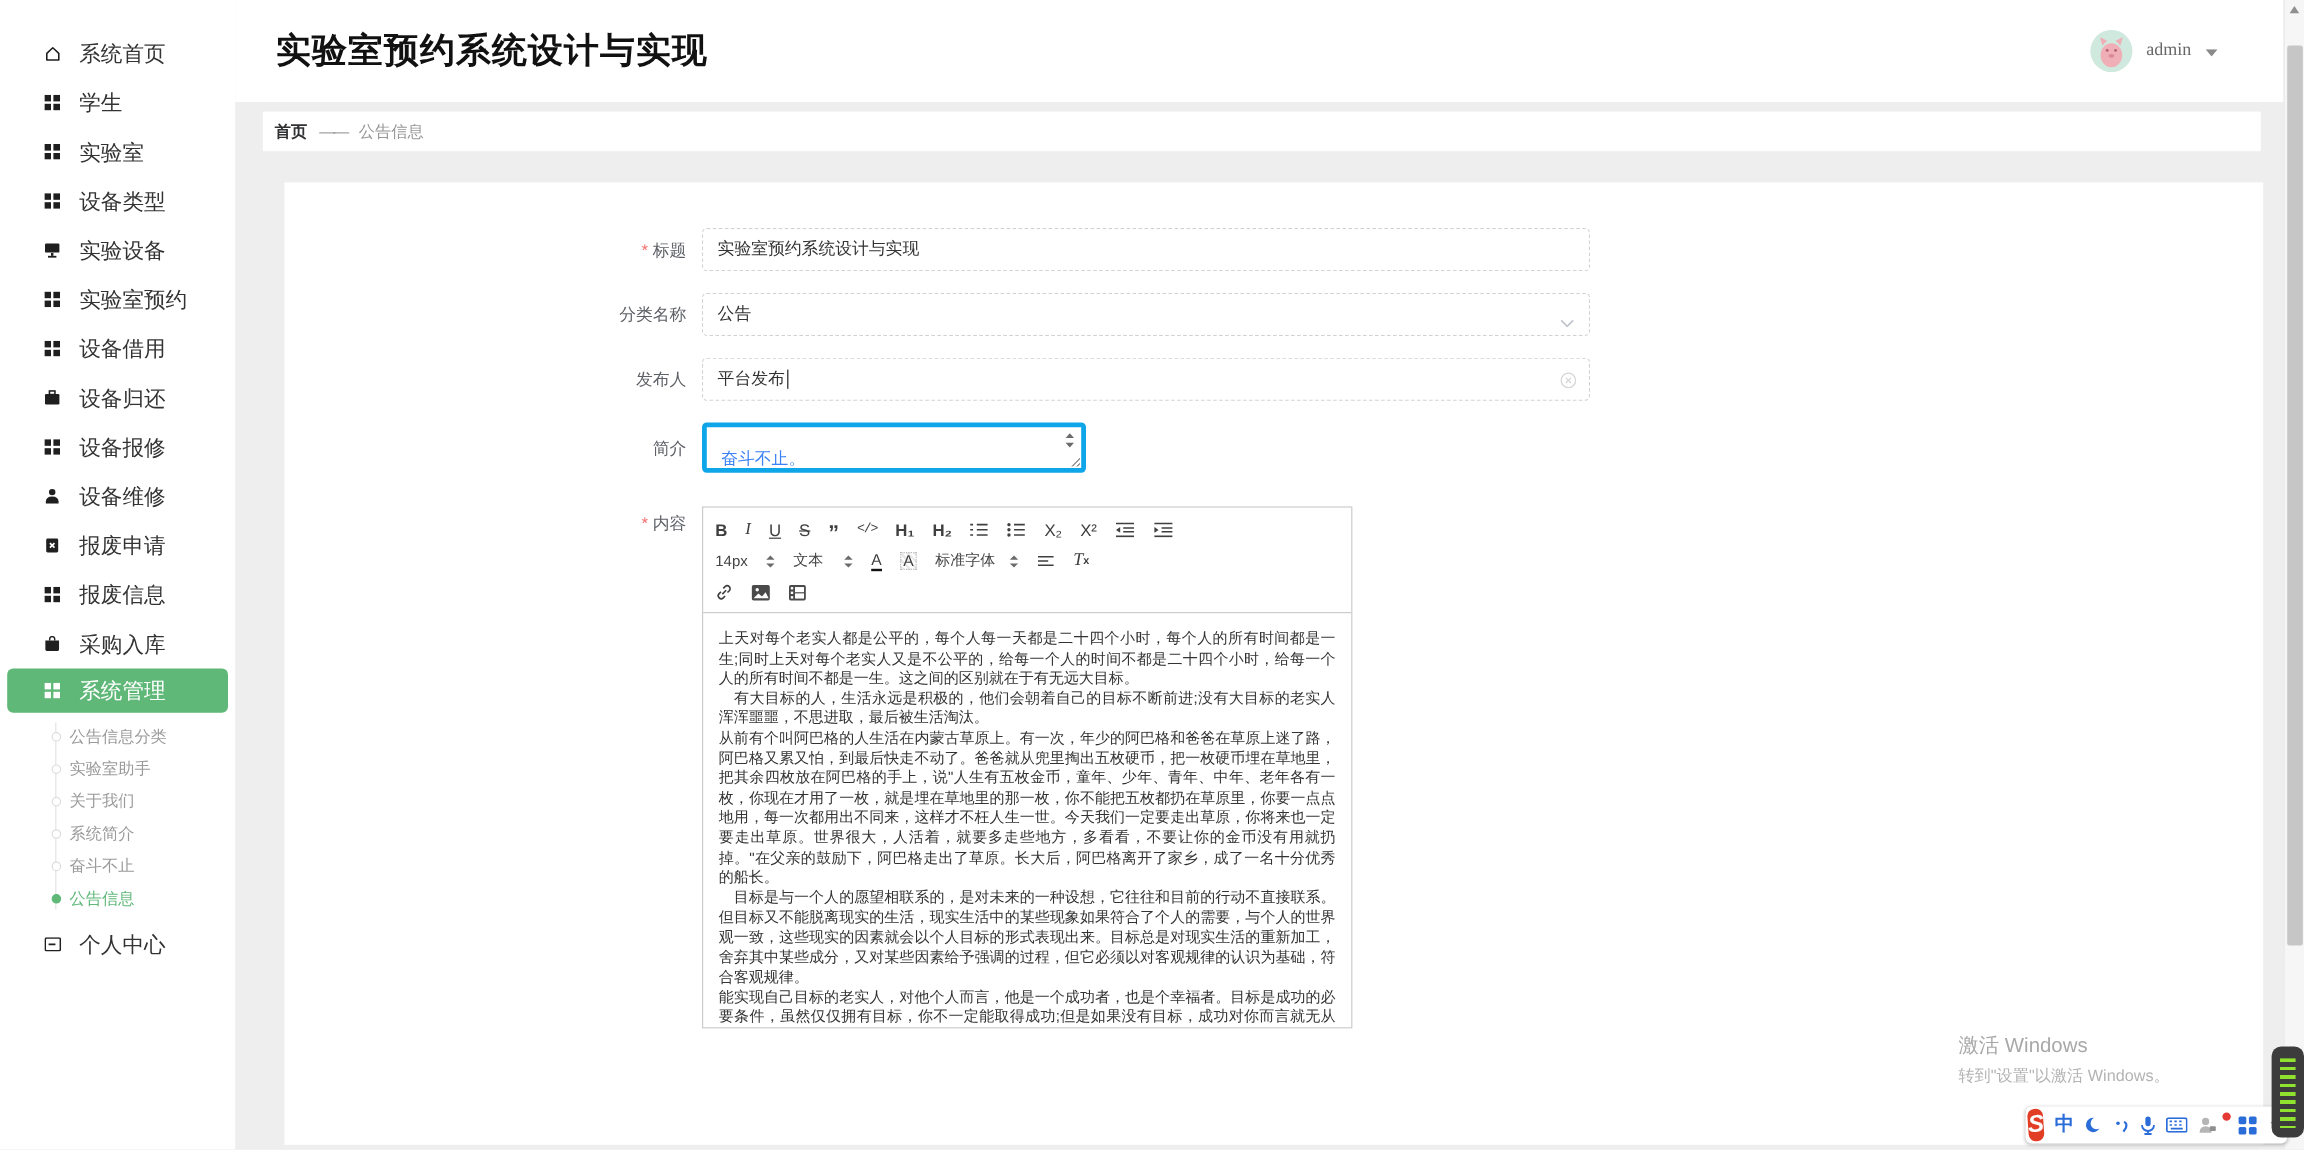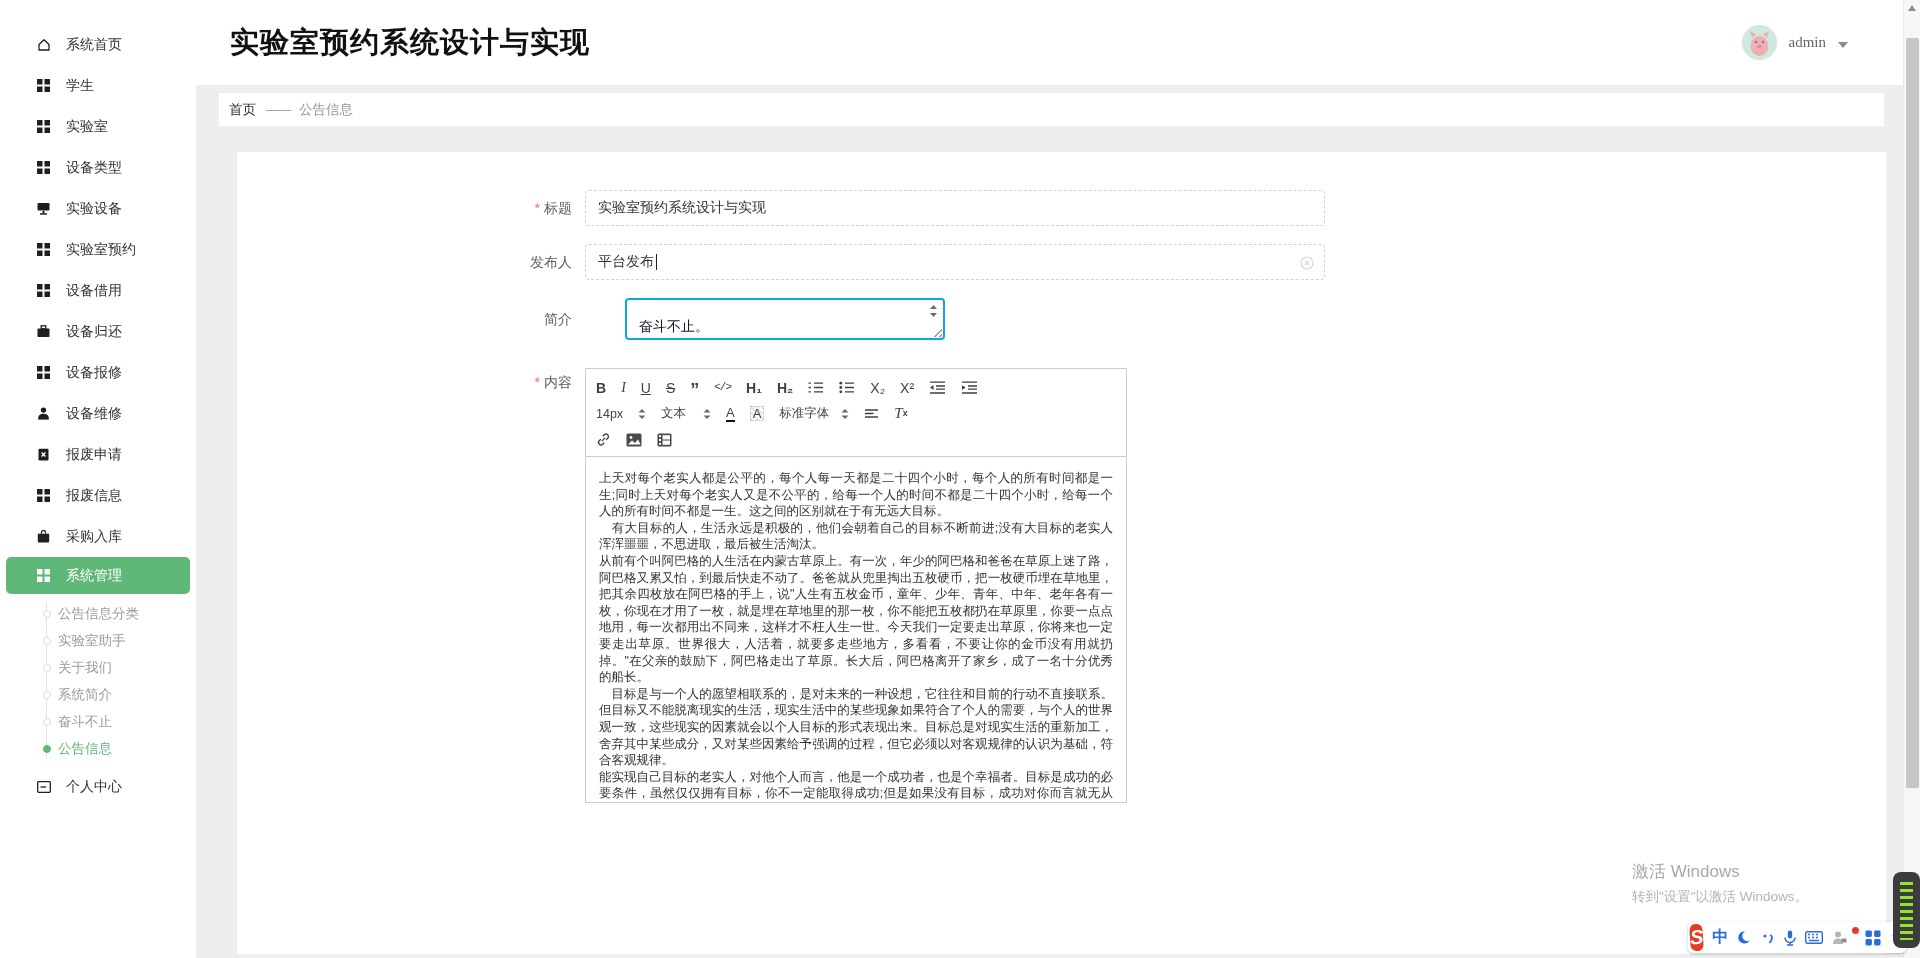--- a/index.html
+++ b/index.html
@@ -4,21 +4,21 @@
 <style>
   * { margin:0; padding:0; box-sizing:border-box; }
   html,body { width:1920px; height:958px; overflow:hidden; background:#eeeeee;
               font-family:"Liberation Sans","DejaVu Sans",sans-serif; }
   .stage { position:relative; width:1920px; height:958px; }
 
   
   .sidebar { position:absolute; left:0; top:0; width:196px; height:958px; background:#fff; z-index:3; }
   .menu { padding-top:24px; }
   .menu-item { height:41px; display:flex; align-items:center; gap:15px; padding-left:36px;
-               font-size:14px; color:#333; cursor:pointer; }
+               font-size:18px; color:#333; cursor:pointer; }
   .menu-item .mi-icon { width:15px; display:flex; justify-content:center; color:#1f1f1f; flex:0 0 15px; }
   .menu-item.active { background:var(--accent,#5FB878); color:#fff; margin:0 6px; padding-left:30px;
                       border-radius:5px; height:37px; }
   .menu-item.active .mi-icon { color:#fff; }
   .submenu { position:relative; padding:6px 0 4px 0; }
   .submenu:before { content:""; position:absolute; left:46px; top:8px; bottom:8px; width:1px; background:#e4e4e4; }
   .sub-item { position:relative; height:27px; line-height:27px; padding-left:58px; font-size:13.5px;
               color:#9a9a9a; cursor:pointer; }
   .sub-item:before { content:""; position:absolute; left:43px; top:10px; width:6px; height:6px;
                      border-radius:50%; background:#fff; border:1px solid #ddd; }
@@ -29,21 +29,21 @@
   .topbar { position:absolute; left:196px; top:0; width:1707px; height:85px; background:#fff;
             display:flex; align-items:center; z-index:2; }
   .page-title { font-size:29px; font-weight:bold; color:#111; margin-left:34px; letter-spacing:1px; }
   .user-box { position:absolute; right:55px; top:0; height:85px; display:flex; align-items:center; gap:12px; cursor:pointer; }
   .avatar { width:35px; height:35px; border-radius:50%; overflow:hidden; background:#cfe9df; }
   .user-name { font-size:15px; color:#666;font-family:Liberation Serif, serif; }
 
   
   .breadcrumb { position:absolute; left:219px; top:93px; width:1665px; height:33px; background:#fff;
                 display:flex; align-items:center; gap:10px; padding-left:10px; font-size:13.5px; }
-  .bc-home { color:#303133; font-weight:normal; }
+  .bc-home { color:#303133; font-weight:bold; }
   .bc-sep { color:#999; letter-spacing:-2px; }
   .bc-cur { color:#979797; }
 
   
   .card { position:absolute; left:237px; top:152px; width:1649px; bottom:4px; background:#fff; padding-top:38px; overflow:hidden; }
   .frow { display:flex; align-items:flex-start; margin-bottom:18px; }
   .flabel { width:348px; flex:0 0 348px; text-align:right; padding-right:13px; font-size:14px;
             color:#5d6066; line-height:36px; white-space:nowrap; }
   .req:before { content:"*"; color:var(--danger,#F56C6C); margin-right:4px; }
   .inputlike { width:740px; height:36px; border:1px dashed #d2d2d2; border-radius:4px; background:#fff;
@@ -53,22 +53,22 @@
   .caret-line { display:inline-block; width:1px; height:16px; background:#222; margin-left:2px; }
 
   .upload-box { width:78px; height:78px; border:1px solid #d9d9d9; border-radius:4px; background:#fff;
                 position:relative; cursor:pointer; }
   .upload-box:before, .upload-box:after { content:""; position:absolute; background:#555; }
   .upload-box:before { left:50%; top:50%; width:26px; height:1.6px; transform:translate(-50%,-50%); }
   .upload-box:after  { left:50%; top:50%; width:1.6px; height:26px; transform:translate(-50%,-50%); }
   .upload-hint { margin-top:13px; font-size:13px; color:#9b9b9b; }
   .row-image { margin-bottom:3px; }
 
-  .intro-box { width:320px; height:42px; border:2px solid #0ea5e9; border-radius:4px; position:relative;
-               font-size:14px; color:#0f172a; padding:18px 18px 4px 12px;margin-left:40px; }
+  .intro-box { width:320px; height:42px; border:4px solid #0ea5e9; border-radius:4px; position:relative;
+               font-size:14px; color:#3b82f6; padding:18px 18px 4px 12px; }
   .spin { position:absolute; right:5px; top:4px; color:#6b6b6b; }
   .grip { position:absolute; right:1px; bottom:1px; width:10px; height:10px;
           background:repeating-linear-gradient(135deg,transparent 0 2px,#9a9a9a 2px 3.2px); 
           clip-path:polygon(100% 0,100% 100%,0 100%); }
   .row-intro { margin-bottom:28px; }
 
   
   .editor { width:542px; border:1px solid #ccc; background:#fff; }
   .ql-toolbar { padding:7px 10px 5px 10px; border-bottom:1px solid #ccc; }
   .tb-row { display:flex; align-items:center; gap:15px; height:23px; color:#3f3f3f; }
@@ -325,20 +325,29 @@
 
   <main class="card">
 
     <div class="frow">
       <div class="flabel req">标题</div>
       <div class="inputlike" style="border-style:dashed">
         <span>实验室预约系统设计与实现</span>
       </div>
     </div>
 
+    <div class="frow">
+      <div class="flabel">分类名称</div>
+      <div class="inputlike">
+        <span>公告</span>
+        <span class="chev"><svg width="12" height="7" viewBox="0 0 12 7">
+              <path d="M1 1 L6 6 L11 1" fill="none" stroke="#c0c4cc" stroke-width="1.4"></path>
+            </svg></span>
+      </div>
+    </div>
 
     <div class="frow">
       <div class="flabel">发布人</div>
       <div class="inputlike">
         <span>平台发布</span>
         <span class="caret-line"></span>
         <span class="clear-ic"><svg width="14" height="14" viewBox="0 0 14 14">
               <circle cx="7" cy="7" r="6" fill="none" stroke="#cccccc" stroke-width="1.1"></circle>
               <path d="M4.9 4.9 l4.2 4.2 M9.1 4.9 l-4.2 4.2" stroke="#cccccc" stroke-width="1.1"></path>
             </svg></span>

